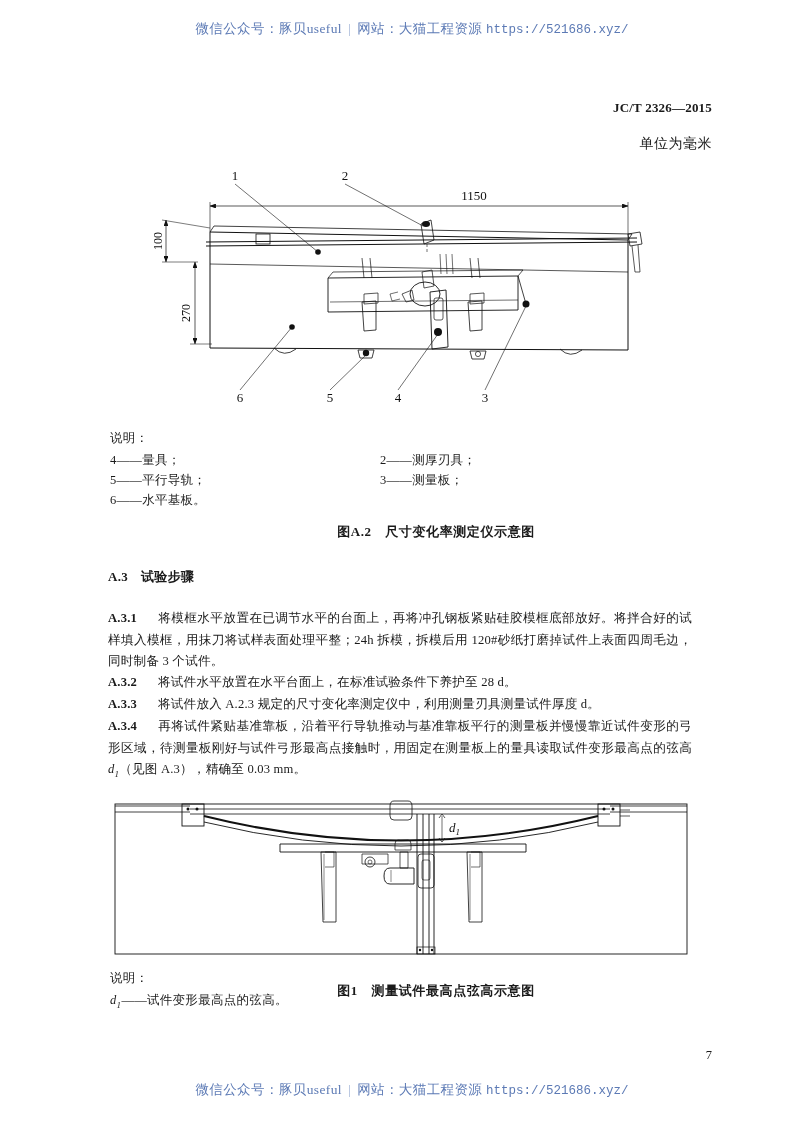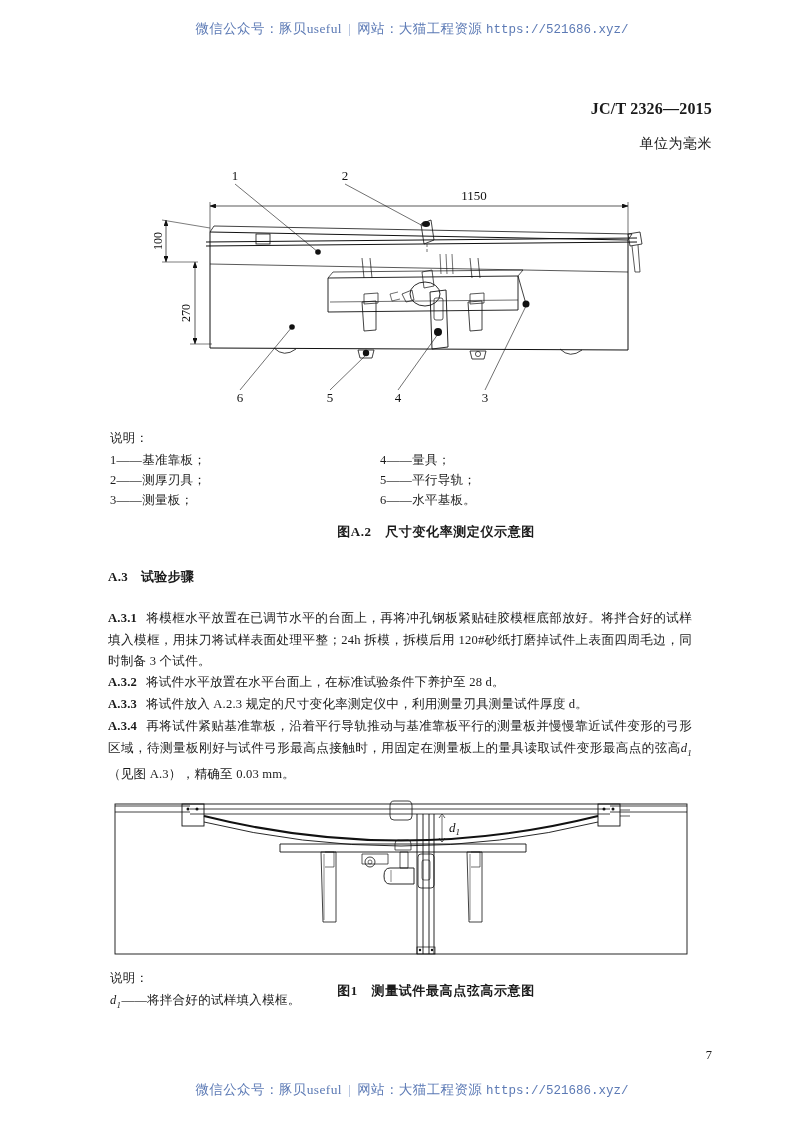--- a/index.html
+++ b/index.html
@@ -41,21 +41,21 @@
   #wm-top { top: 20px; }
   #wm-bottom { top: 1081px; }
 
   
   .std-no {
     position: absolute;
     right: 88px;
     top: 100px;
     font-family: "Liberation Serif", "DejaVu Serif", serif;
     font-weight: bold;
-    font-size: 16px;
+    font-size: 13px;
     letter-spacing: 0.2px;
   }
   .unit-note {
     position: absolute;
     right: 88px;
     top: 135px;
     font-size: 14px;
     letter-spacing: 0.5px;
   }
 
@@ -114,21 +114,21 @@
     position: absolute;
     left: 108px;
     width: 584px;
     font-size: 12.6px;
     line-height: 21.5px;
     text-align: justify;
     letter-spacing: 0.2px;
   }
   .para .num {
     font-weight: bold;
-    margin-right: 9px;
+    margin-right: 21px;
     font-family: Liberation Serif, serif;
   }
   .para i { font-family: "Liberation Serif", serif; font-style: italic; }
   .sub { font-size: 9px; vertical-align: sub; }
 
   #para-1 { top: 608px; }
   #para-2 { top: 672px; }
   #para-3 { top: 694px; }
   #para-4 { top: 716px; }
 
@@ -263,21 +263,20 @@
     <text x="345" y="240" font-family="Liberation Serif, serif" font-size="13" fill="#111" text-anchor="middle">3</text>
     <text x="258" y="240" font-family="Liberation Serif, serif" font-size="13" fill="#111" text-anchor="middle">4</text>
     <text x="190" y="240" font-family="Liberation Serif, serif" font-size="13" fill="#111" text-anchor="middle">5</text>
     <text x="100" y="240" font-family="Liberation Serif, serif" font-size="13" fill="#111" text-anchor="middle">6</text>
   </svg>
 </div>
 
 <div class="legend" id="legend-a2">
   <div class="legend-title">说明：</div>
   <div class="legend-grid">
-    <div class="legend-item">1——基准靠板；</div>
     <div class="legend-item">4——量具；</div>
     <div class="legend-item">2——测厚刃具；</div>
     <div class="legend-item">5——平行导轨；</div>
     <div class="legend-item">3——测量板；</div>
     <div class="legend-item">6——水平基板。</div>
   </div>
 </div>
 
 <div class="fig-caption" id="caption-a2">图A.2　尺寸变化率测定仪示意图</div>
 
@@ -364,21 +363,21 @@
       <path d="M327,26 L330,22 L333,26" stroke-width="0.7"></path>
       <path d="M327,46 L330,50 L333,46" stroke-width="0.7"></path>
     </g>
 
     <text x="337" y="40" font-family="Liberation Serif, serif" font-style="italic" font-size="13" fill="#111">d<tspan font-size="9" dy="3">1</tspan></text>
   </svg>
 </div>
 
 <div class="legend" id="legend-fig1">
   <div class="legend-title">说明：</div>
-  <div class="legend-item"><i>d</i><i class="sub">1</i><span>——将拌合好的试样填入模框。</span></div>
+  <div class="legend-item"><i>d</i><i class="sub">1</i><span>——试件变形最高点的弦高。</span></div>
 </div>
 
 <div class="fig-caption" id="caption-fig1">图1　测量试件最高点弦高示意图</div>
 
 <div class="page-no">7</div>
 
 <div class="watermark" id="wm-bottom">
   <span>微信公众号：</span><span>豚贝useful</span><span class="sep">|</span><span>网站：</span><span>大猫工程资源</span> <span class="url">https://521686.xyz/</span>
 </div>
 

